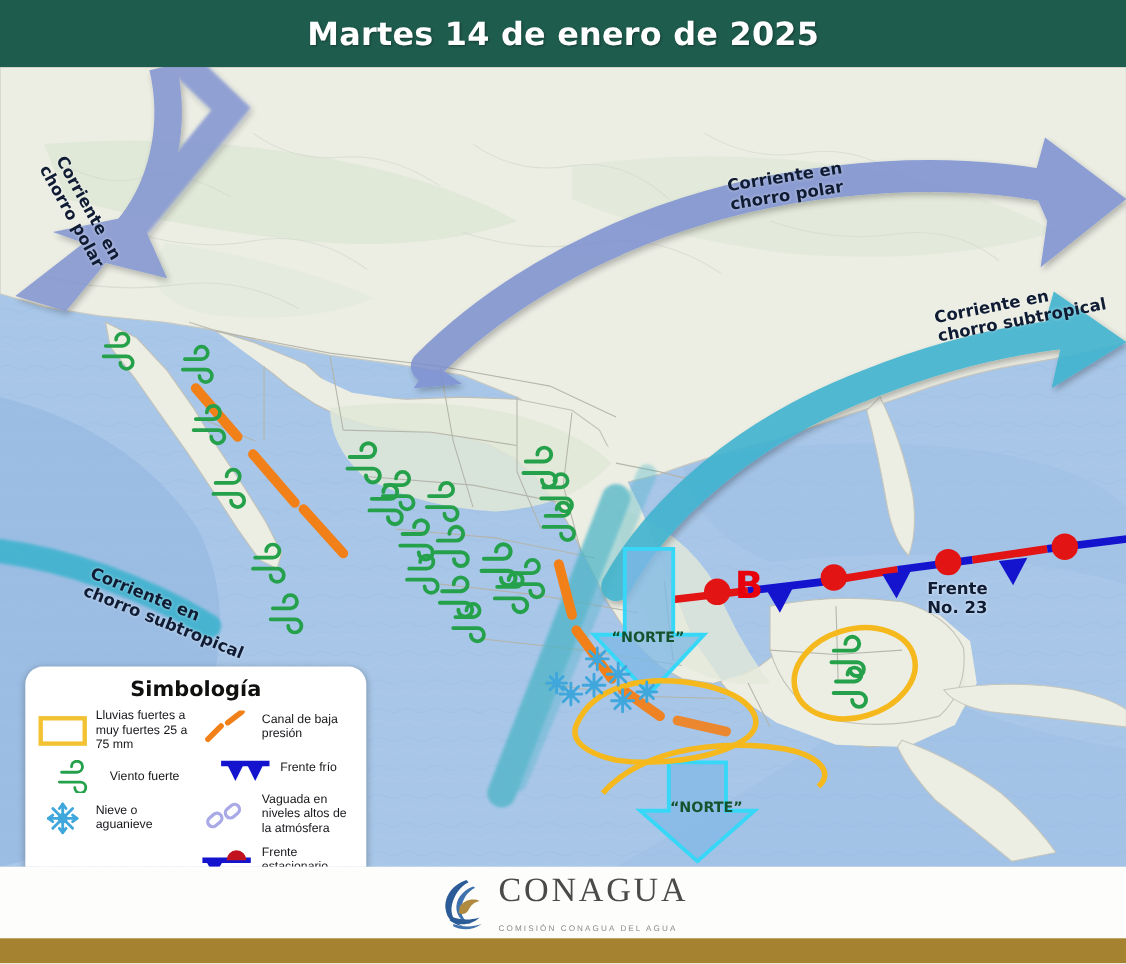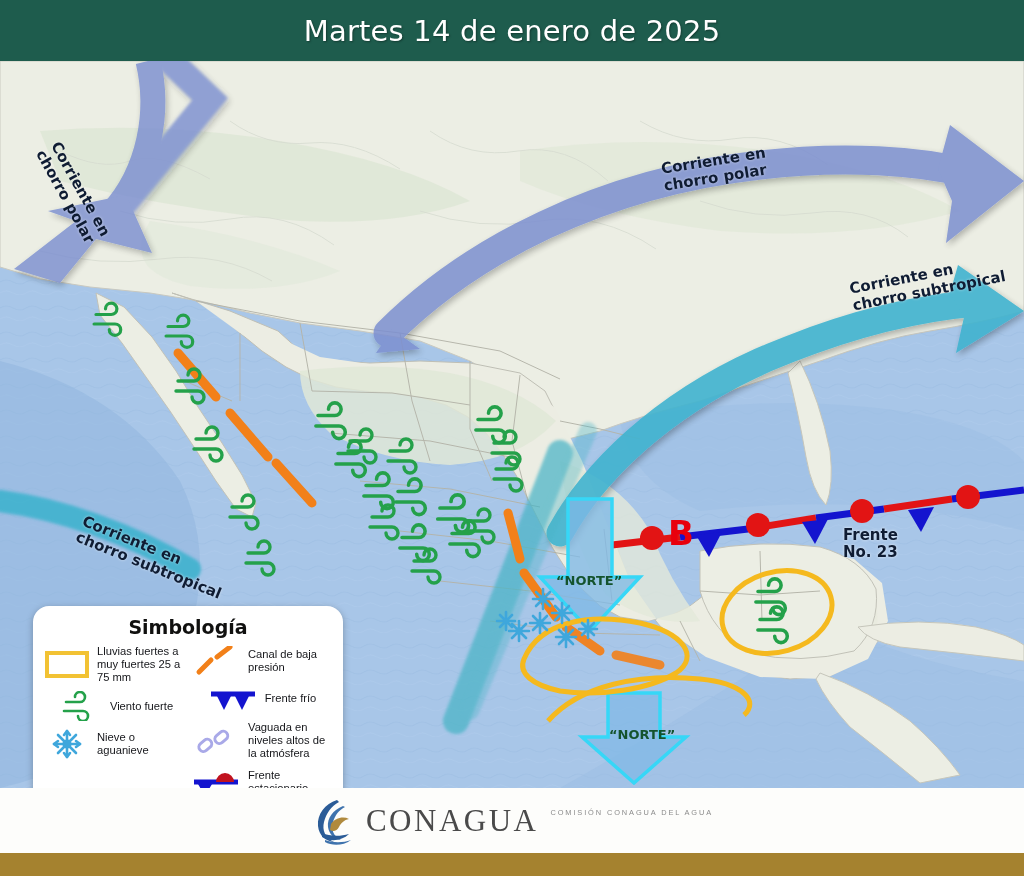--- a/index.html
+++ b/index.html
@@ -18,21 +18,21 @@
   
   #header {
     position: absolute; left: 0; top: 0;
     width: 1024px; height: 61px;
     background: #1e5c4d;
     display: flex; align-items: center; justify-content: center;
   }
   #header-title {
     color: #ffffff;
     font-size: 29px;
-    font-weight: normal;
+    font-weight: bold;
     letter-spacing: .2px;
     text-shadow: 1px 1px 2px rgba(0,0,0,.35);
     font-family: "DejaVu Sans", sans-serif;
   }
 
   
   #map {
     position: absolute; left: 0; top: 61px;
     width: 1024px; height: 727px;
     overflow: hidden;
@@ -83,21 +83,21 @@
   #norte-2 { left: 609px; top: 666px; }
   #lbl-B {
     position: absolute; left: 668px; top: 455px;
     font-family: "DejaVu Sans", sans-serif;
     font-weight: bold; font-size: 34px; color: #e8000d;
     line-height: 1; pointer-events: none;
   }
 
   
   #legend {
-    position: absolute; left: 33px; top: 545px;
+    position: absolute; left: 23px; top: 545px;
     width: 310px; height: 235px;
     background: #ffffff;
     border-radius: 16px;
     box-shadow: 0 2px 7px rgba(0,0,0,.28);
     padding: 8px 10px 6px 10px;
   }
   #legend-title {
     text-align: center;
     font-size: 19px;
     font-weight: bold;
@@ -125,21 +125,21 @@
   .swatch-red    { width: 44px; height: 27px; border: 4px solid #a50f16; background: #fff; }
 
   
   #footer {
     position: absolute; left: 0; top: 788px;
     width: 1024px; height: 65px;
     background: #fdfdfb;
     display: flex; align-items: center; justify-content: center;
   }
   #logo-wrap { display: flex; align-items: center; gap: 9px; }
-  #logo-text-block { display: flex; flex-direction: row; gap: 12px; }
+  #logo-text-block { display: flex; flex-direction: column; gap: 12px; }
   #logo-conagua {
     font-family: "Liberation Serif", serif;
     font-size: 31px; letter-spacing: 2.5px;
     color: #4a4a4a; line-height: 1;
   }
   #logo-sub {
     font-family: "Liberation Sans", sans-serif;
     font-size: 7.4px; letter-spacing: 1.9px;
     color: #8b8b8b; margin-top: 3px;
   }

